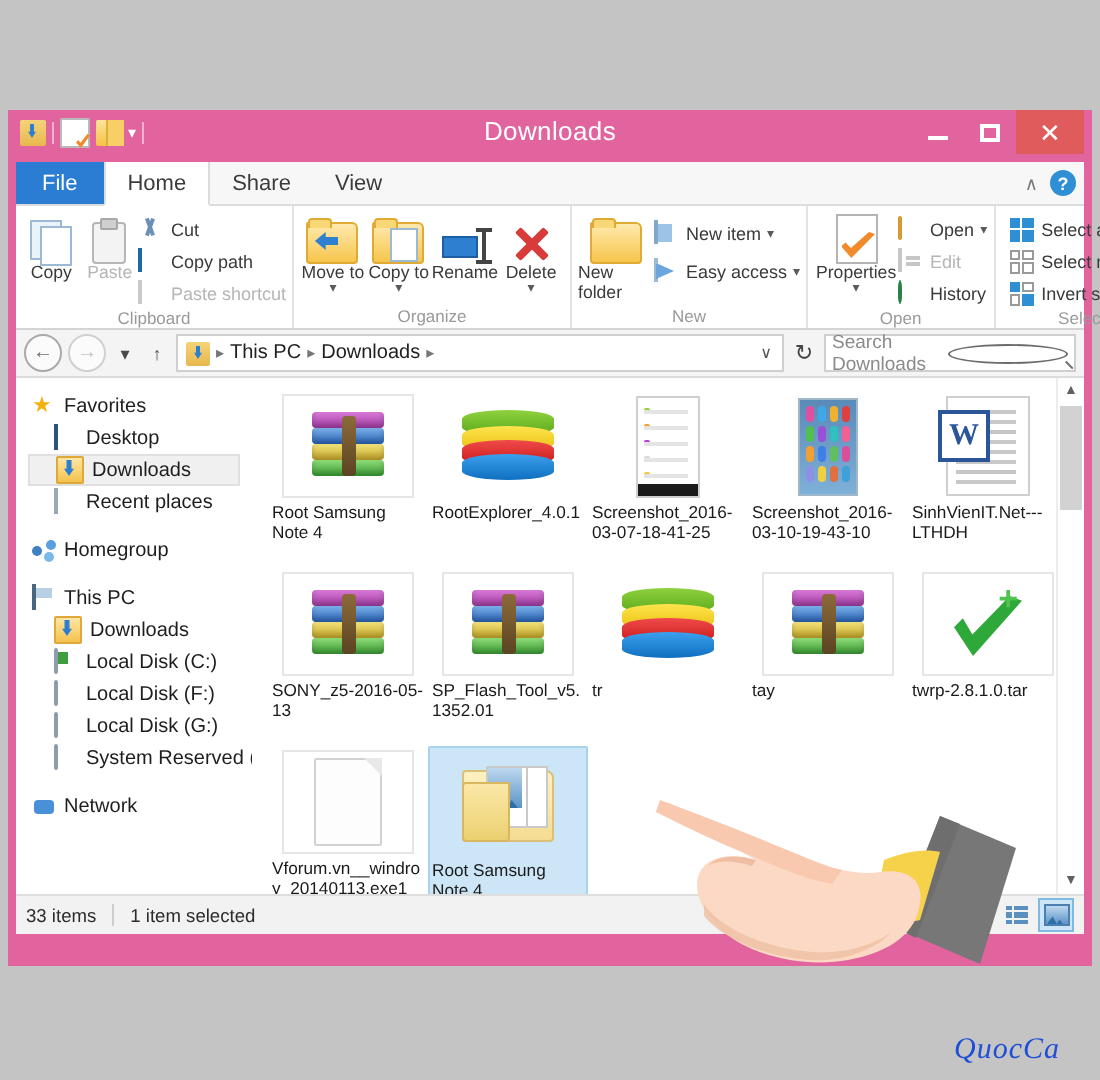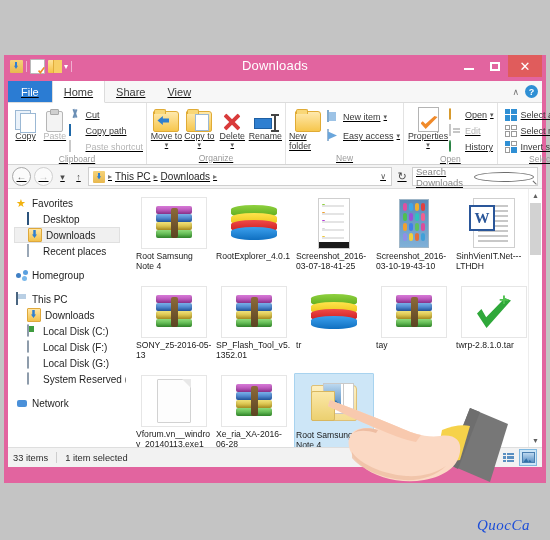--- a/index.html
+++ b/index.html
@@ -33,21 +33,21 @@
   #wtitle{
     position:absolute;left:0;right:0;top:3px;text-align:center;
     color:#fff;font-size:13px;letter-spacing:.2px;
   }
   #wctl{position:absolute;right:0;top:0;display:flex;height:22px;}
   .wbtn{width:26px;height:22px;display:flex;align-items:center;justify-content:center;color:#fff;font-size:11px;}
   .wbtn.close{background:#e05c5c;width:34px;font-size:13px;}
   .min-g{display:block;width:10px;height:2px;background:#fff;margin-top:6px;}
   .max-g{display:block;width:10px;height:9px;border:2px solid #fff;box-sizing:border-box;}
   
-  #ribbonwrap{background:#ef4444;text-decoration:underline;}
+  #ribbonwrap{background:#ef4444;}
   #tabs{height:21px;background:#f7f7f7;display:flex;align-items:stretch;position:relative;border-bottom:1px solid #dcdcdc;}
   .tab{display:flex;align-items:center;padding:0 11px;font-size:11px;color:#3b3b3b;cursor:default;}
   .tab.file{background:#2b7cd3;color:#fff;padding:0 13px;}
   .tab.active{background:#fff;border-left:1px solid #dcdcdc;border-right:1px solid #dcdcdc;border-bottom:1px solid #fff;margin-bottom:-1px;}
   #tabright{position:absolute;right:4px;top:0;height:21px;display:flex;align-items:center;gap:6px;}
   .caret-up{font-size:9px;color:#7a7a7a;}
   .helpq{width:13px;height:13px;border-radius:50%;background:#2f8fd4;color:#fff;font-size:9px;
     display:flex;align-items:center;justify-content:center;font-weight:bold;}
   #ribbon{height:61px;background:#fff;display:flex;border-bottom:1px solid #d4d4d4;position:relative;}
   .rgroup{display:flex;flex-direction:column;justify-content:space-between;border-right:1px solid #e3e3e3;padding:2px 3px 0 3px;position:relative;}
@@ -308,33 +308,33 @@
           </div>
           <div class="bigbtn">
             <span class="bi">
                 <span class="fldr cp"></span>
               </span>
             <span>Copy to</span>
             <span class="arwd">▾</span>
           </div>
           <div class="bigbtn">
             <span class="bi">
-                <span class="xmark"></span>
-              </span>
-            <span>Delete</span>
-            <span class="arwd">▾</span>
-          </div>
-          <div class="bigbtn">
-            <span class="bi">
               <span class="renico">
                   <span class="bar"></span>
                   <span class="cur"></span>
                 </span>
             </span>
             <span>Rename</span>
+          </div>
+          <div class="bigbtn">
+            <span class="bi">
+                <span class="xmark"></span>
+              </span>
+            <span>Delete</span>
+            <span class="arwd">▾</span>
           </div>
         </div>
         <div class="glabel">Organize</div>
       </div>
 
       <div class="rgroup" style="width:118px">
         <div class="rgrow">
           <div class="bigbtn" style="width:38px">
             <span class="bi">
                 <span class="fldr"></span>
@@ -659,32 +659,20 @@
           <div class="fname">twrp-2.8.1.0.tar</div>
         </div>
 
         <div class="item">
           <div class="thumb">
             <span class="exefile"></span>
           </div>
           <div class="fname">Vforum.vn__windroy_20140113.exe1</div>
         </div>
 
-        <div class="item">
-          <div class="thumb">
-            <span class="rar">
-                <b></b>
-                <b></b>
-                <b></b>
-                <b></b>
-                <i></i>
-              </span>
-          </div>
-          <div class="fname">Xe_ria_XA-2016-06-28</div>
-        </div>
 
         <div class="item sel">
           <div class="thumb nb">
             <span class="openfldr">
               <span class="back"></span>
               <span class="pg2"></span>
               <span class="pg1"></span>
               <span class="pic"></span>
               <span class="front"></span>
             </span>

